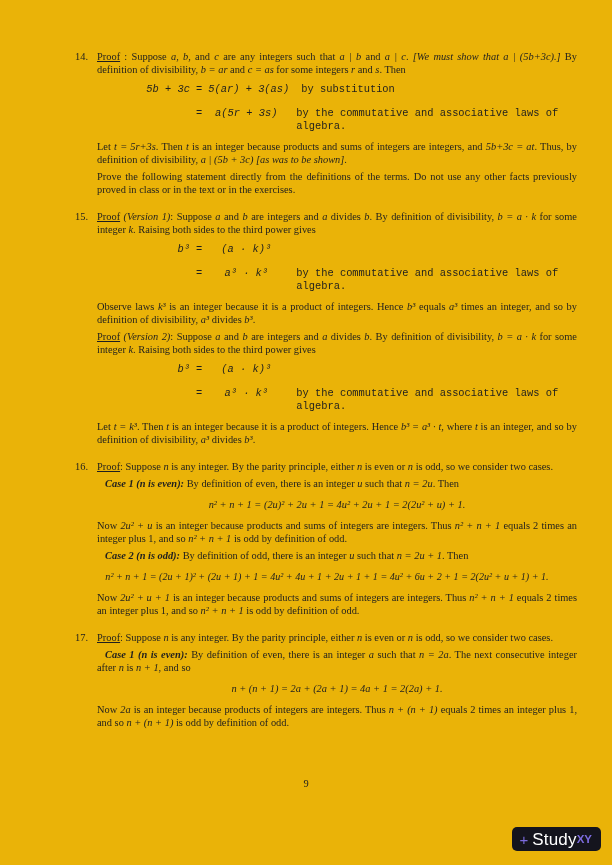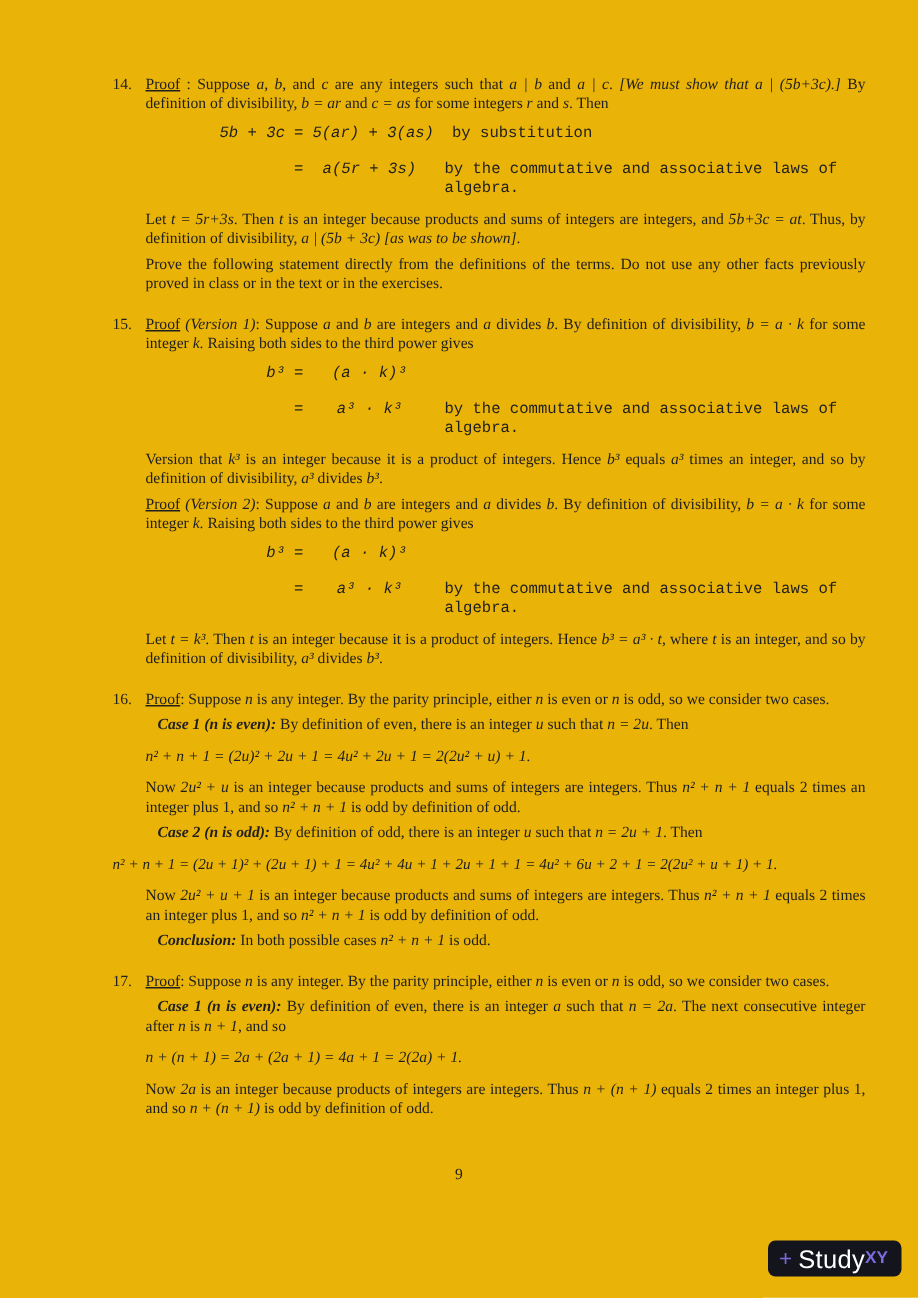--- a/index.html
+++ b/index.html
@@ -20,21 +20,21 @@
   .s-m,.s-i{font-style:italic;}
   .s-u{text-decoration:underline;}
   .s-bi{font-weight:bold;font-style:italic;}
   .eq{margin:7px 0;}
   .eq-row{display:flex;align-items:baseline;font-family:Liberation Mono, monospace;}
   .eq-row + .eq-row{margin-top:11px;}
   .eq .lhs{flex:0 0 93px;text-align:right;font-style:italic;}
   .eq .eqsign{margin:0 6px;}
   .eq .rhs{flex:0 0 auto;min-width:76px;font-style:italic;text-align:center;}
   .eq .note{padding-left:12px;}
-  .eqc{margin:8px 0;font-style:italic;}
+  .eqc{text-align:center;margin:8px 0;font-style:italic;}
   .eqc.wide{margin-left:-22px;margin-right:-2px;white-space:nowrap;font-size:10.1px;}
   .pagenum{position:absolute;top:777px;left:0;width:612px;text-align:center;}
   .badge{
     position:absolute;top:827px;right:11px;height:24px;display:flex;align-items:center;
     background:#14141d;border-radius:5px;padding:0 9px 0 7px;
     font-family:"Liberation Sans",sans-serif;
   }
   .badge .plus{color:#7c6bdf;font-size:15px;font-weight:400;margin-right:4px;line-height:1;}
   .badge .study{color:#ffffff;font-weight:400;font-size:17px;letter-spacing:.2px;}
   .badge .xy{color:#7c6bdf;font-weight:700;font-size:11.5px;}
@@ -76,21 +76,21 @@
               <div class="eqsign">=</div>
               <div class="rhs">(a · k)³</div>
             </div>
             <div class="eq-row">
               <div class="lhs"></div>
               <div class="eqsign">=</div>
               <div class="rhs">a³ · k³</div>
               <div class="note">by the commutative and associative laws of algebra.</div>
             </div>
           </div>
-          <div class="para"><span>Version that </span><span class="s-m">k³</span><span> is an integer because it is a product of integers. Hence </span><span class="s-m">b³</span><span> equals </span><span class="s-m">a³</span><span> times an integer, and so by definition of divisibility, </span><span class="s-m">a³</span><span> divides </span><span class="s-m">b³</span><span>.</span></div>
+          <div class="para"><span>Observe laws </span><span class="s-m">k³</span><span> is an integer because it is a product of integers. Hence </span><span class="s-m">b³</span><span> equals </span><span class="s-m">a³</span><span> times an integer, and so by definition of divisibility, </span><span class="s-m">a³</span><span> divides </span><span class="s-m">b³</span><span>.</span></div>
           <div class="para"><span class="s-u">Proof</span><span> </span><span class="s-i">(Version 2)</span><span>: Suppose </span><span class="s-m">a</span><span> and </span><span class="s-m">b</span><span> are integers and </span><span class="s-m">a</span><span> divides </span><span class="s-m">b</span><span>. By definition of divisibility, </span><span class="s-m">b = a · k</span><span> for some integer </span><span class="s-m">k</span><span>. Raising both sides to the third power gives</span></div>
           <div class="eq">
             <div class="eq-row">
               <div class="lhs">b³</div>
               <div class="eqsign">=</div>
               <div class="rhs">(a · k)³</div>
             </div>
             <div class="eq-row">
               <div class="lhs"></div>
               <div class="eqsign">=</div>
@@ -104,21 +104,20 @@
       <div class="item">
         <div class="item-num">16.</div>
         <div class="item-body">
           <div class="para"><span class="s-u">Proof</span><span>: Suppose </span><span class="s-m">n</span><span> is any integer. By the parity principle, either </span><span class="s-m">n</span><span> is even or </span><span class="s-m">n</span><span> is odd, so we consider two cases.</span></div>
           <div class="para ind"><span class="s-bi">Case 1 (n is even):</span><span> By definition of even, there is an integer </span><span class="s-m">u</span><span> such that </span><span class="s-m">n = 2u</span><span>. Then</span></div>
           <div class="eqc">n² + n + 1 = (2u)² + 2u + 1 = 4u² + 2u + 1 = 2(2u² + u) + 1.</div>
           <div class="para"><span>Now </span><span class="s-m">2u² + u</span><span> is an integer because products and sums of integers are integers. Thus </span><span class="s-m">n² + n + 1</span><span> equals 2 times an integer plus 1, and so </span><span class="s-m">n² + n + 1</span><span> is odd by definition of odd.</span></div>
           <div class="para ind"><span class="s-bi">Case 2 (n is odd):</span><span> By definition of odd, there is an integer </span><span class="s-m">u</span><span> such that </span><span class="s-m">n = 2u + 1</span><span>. Then</span></div>
           <div class="eqc wide">n² + n + 1 = (2u + 1)² + (2u + 1) + 1 = 4u² + 4u + 1 + 2u + 1 + 1 = 4u² + 6u + 2 + 1 = 2(2u² + u + 1) + 1.</div>
           <div class="para"><span>Now </span><span class="s-m">2u² + u + 1</span><span> is an integer because products and sums of integers are integers. Thus </span><span class="s-m">n² + n + 1</span><span> equals 2 times an integer plus 1, and so </span><span class="s-m">n² + n + 1</span><span> is odd by definition of odd.</span></div>
-          <div class="para ind"><span class="s-bi">Conclusion:</span><span> In both possible cases </span><span class="s-m">n² + n + 1</span><span> is odd.</span></div>
         </div>
       </div>
       <div class="item">
         <div class="item-num">17.</div>
         <div class="item-body">
           <div class="para"><span class="s-u">Proof</span><span>: Suppose </span><span class="s-m">n</span><span> is any integer. By the parity principle, either </span><span class="s-m">n</span><span> is even or </span><span class="s-m">n</span><span> is odd, so we consider two cases.</span></div>
           <div class="para ind"><span class="s-bi">Case 1 (n is even):</span><span> By definition of even, there is an integer </span><span class="s-m">a</span><span> such that </span><span class="s-m">n = 2a</span><span>. The next consecutive integer after </span><span class="s-m">n</span><span> is </span><span class="s-m">n + 1</span><span>, and so</span></div>
           <div class="eqc">n + (n + 1) = 2a + (2a + 1) = 4a + 1 = 2(2a) + 1.</div>
           <div class="para"><span>Now </span><span class="s-m">2a</span><span> is an integer because products of integers are integers. Thus </span><span class="s-m">n + (n + 1)</span><span> equals 2 times an integer plus 1, and so </span><span class="s-m">n + (n + 1)</span><span> is odd by definition of odd.</span></div>
         </div>

